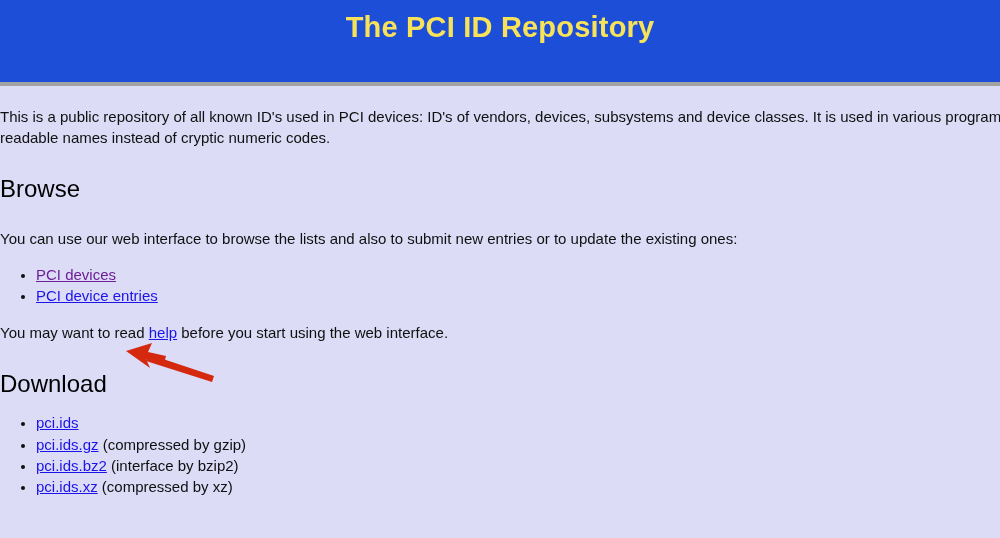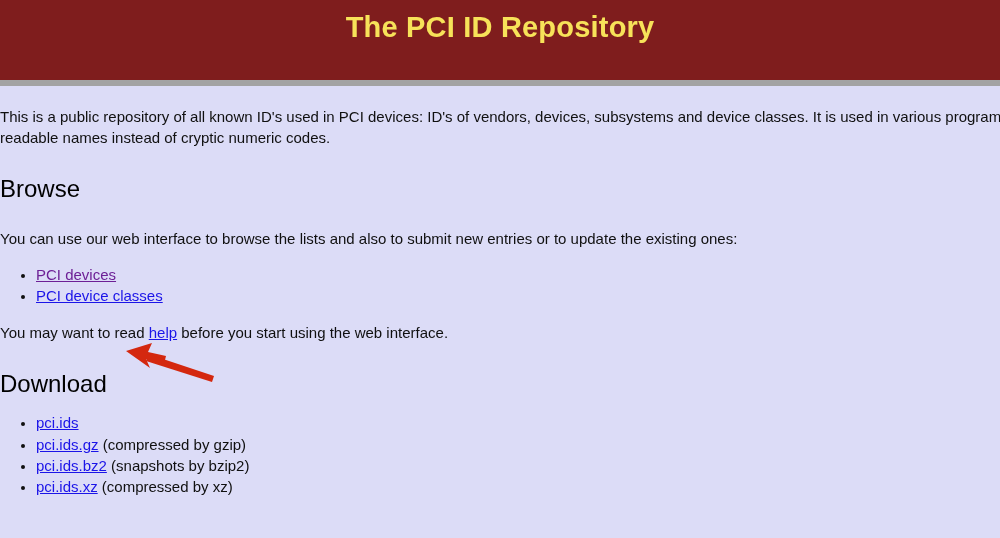--- a/index.html
+++ b/index.html
@@ -15,22 +15,22 @@
     font-family: "Liberation Sans", sans-serif;
     font-size: 15px;
     color: #101010;
     -webkit-font-smoothing: antialiased;
   }
 
   
   .banner {
     position: relative;
     height: 86px;
-    background: #7f1d1d;
-    border-bottom: 6px solid #a3a3a3;
+    background: #1d4ed8;
+    border-bottom: 4px solid #a3a3a3;
     box-sizing: border-box;
     overflow: hidden;
   }
   .banner-inner {
     width: 100%;
     text-align: center;
     padding-top: 9px;
     box-sizing: border-box;
   }
   .site-title {
@@ -126,37 +126,37 @@
   <p class="intro">This is a public repository of all known ID's used in PCI devices: ID's of vendors, devices, subsystems and device classes. It is used in various programs to provide human-readable names instead of cryptic numeric codes.</p>
 
   <h2 class="section-heading">Browse</h2>
   <p class="lead">You can use our web interface to browse the lists and also to submit new entries or to update the existing ones:</p>
 
   <ul class="link-list">
     <li>
       <a class="link visited" href="#">PCI devices</a>
     </li>
     <li>
-      <a class="link" href="#">PCI device classes</a>
+      <a class="link" href="#">PCI device entries</a>
     </li>
   </ul>
 
   <p class="note"><span>You may want to read </span><a class="link" href="#">help</a><span> before you start using the web interface.</span></p>
 
   <h2 class="section-heading">Download</h2>
 
   <ul class="link-list">
     <li>
       <a class="link" href="#">pci.ids</a><span></span>
     </li>
     <li>
       <a class="link" href="#">pci.ids.gz</a><span> (compressed by gzip)</span>
     </li>
     <li>
-      <a class="link" href="#">pci.ids.bz2</a><span> (snapshots by bzip2)</span>
+      <a class="link" href="#">pci.ids.bz2</a><span> (interface by bzip2)</span>
     </li>
     <li>
       <a class="link" href="#">pci.ids.xz</a><span> (compressed by xz)</span>
     </li>
   </ul>
 
   <svg class="annotation-arrow" viewBox="0 0 96 44">
     <polygon points="0,9 26,1 22,10 40,14 38,22 20,17 24,26" fill="#d4280f"></polygon>
     <polygon points="22,12 88,34 86,40 20,19" fill="#d4280f"></polygon>
   </svg>

